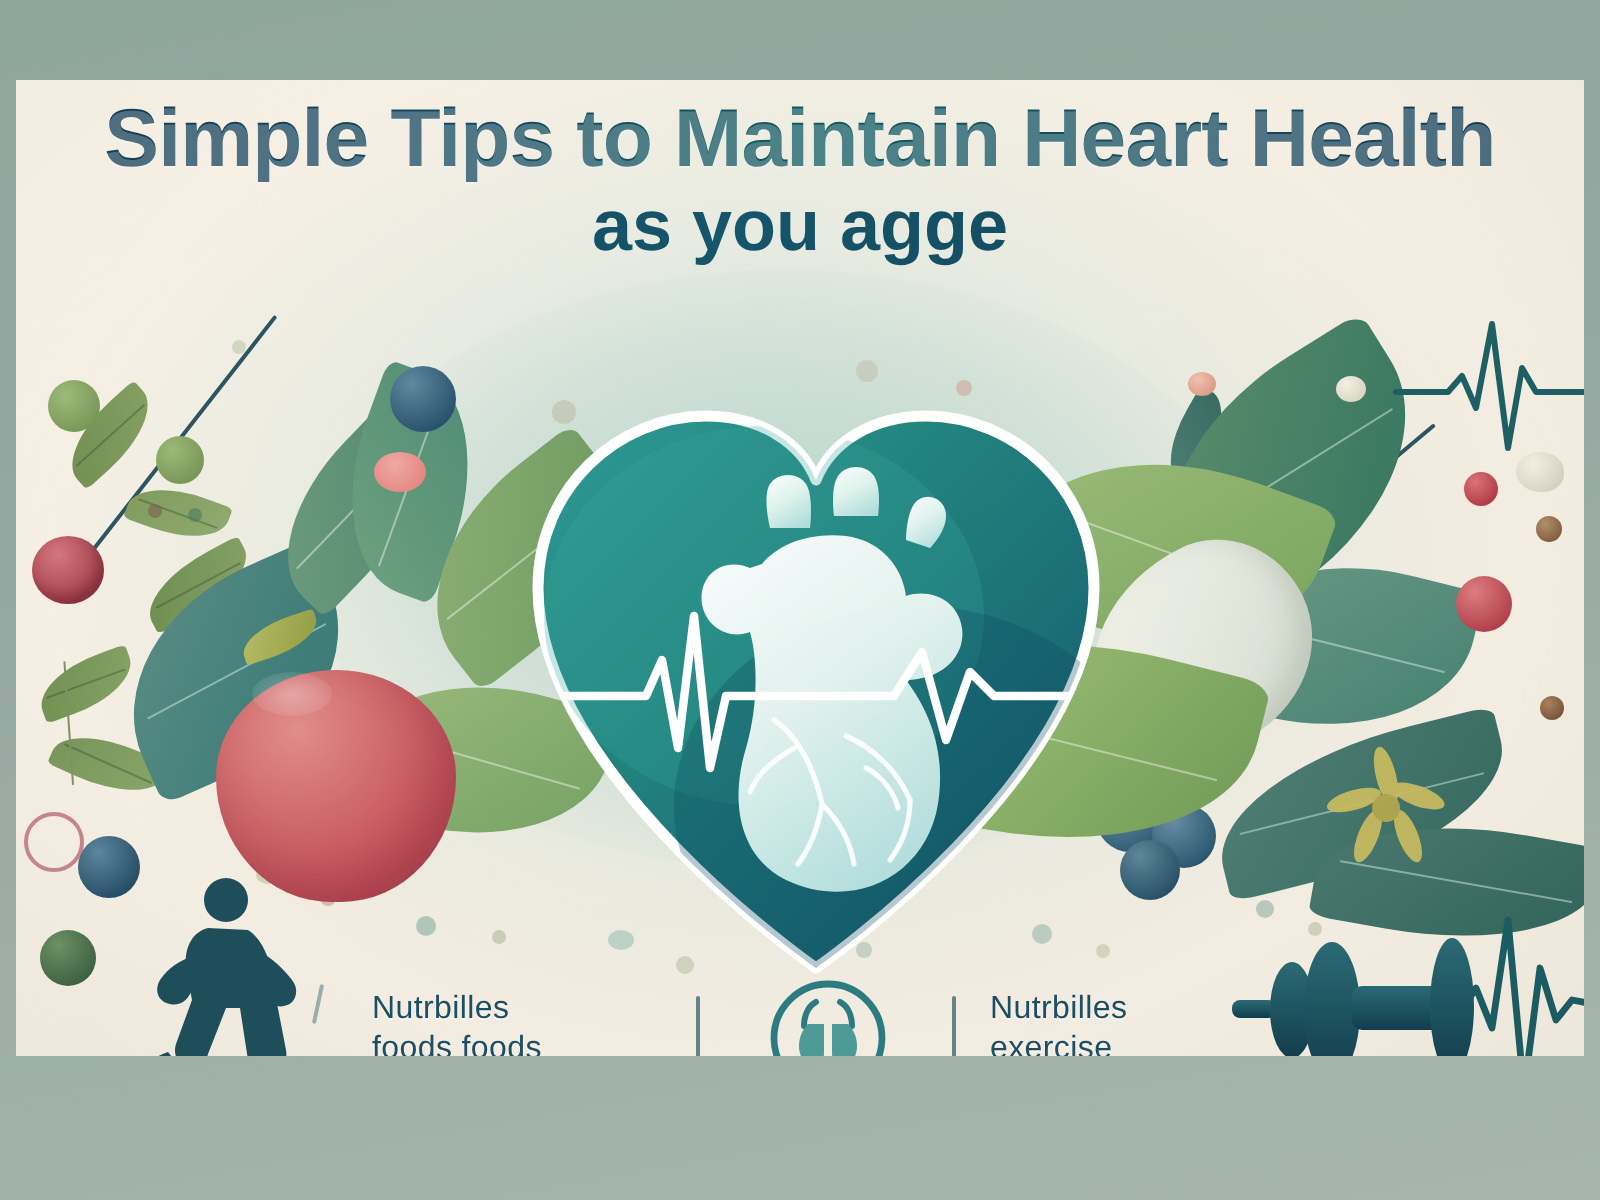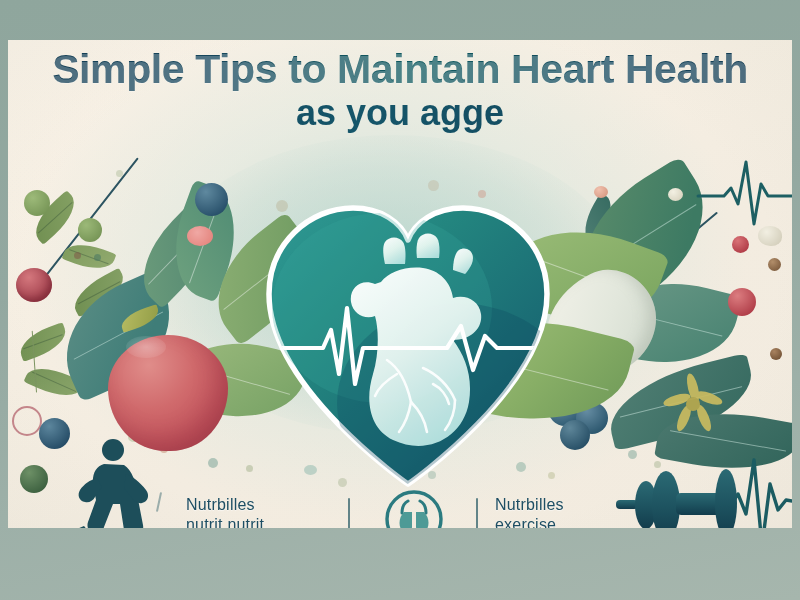--- a/index.html
+++ b/index.html
@@ -441,21 +441,21 @@
       <path d="M22 24 C16 30 16 40 22 45 C27 48 30 44 30 38 L30 24 Z" fill="#4e9a96"></path>
       <path d="M42 24 C48 30 48 40 42 45 C37 48 34 44 34 38 L34 24 Z" fill="#4e9a96"></path>
     </svg>
 
     <div class="divider-tick" style="left:340px;top:458px;height:32px;"></div>
     <div class="divider-tick" style="left:468px;top:458px;height:32px;"></div>
     <div class="divider-tick" style="left:150px;top:452px;height:20px;transform:rotate(12deg);opacity:.45;"></div>
 
     <div class="caption" style="left:178px;top:455px;">
       <span>Nutrbilles</span>
-      <span class="l2">nutrit nutrit</span>
+      <span class="l2">foods foods</span>
     </div>
 
     <div class="caption" style="left:487px;top:455px;">
       <span>Nutrbilles</span>
       <span class="l2">exercise</span>
     </div>
 
     <div id="title-block">
       <div class="title-line1">Simple Tips to Maintain Heart Health</div>
       <div class="title-line2">as you agge</div>

